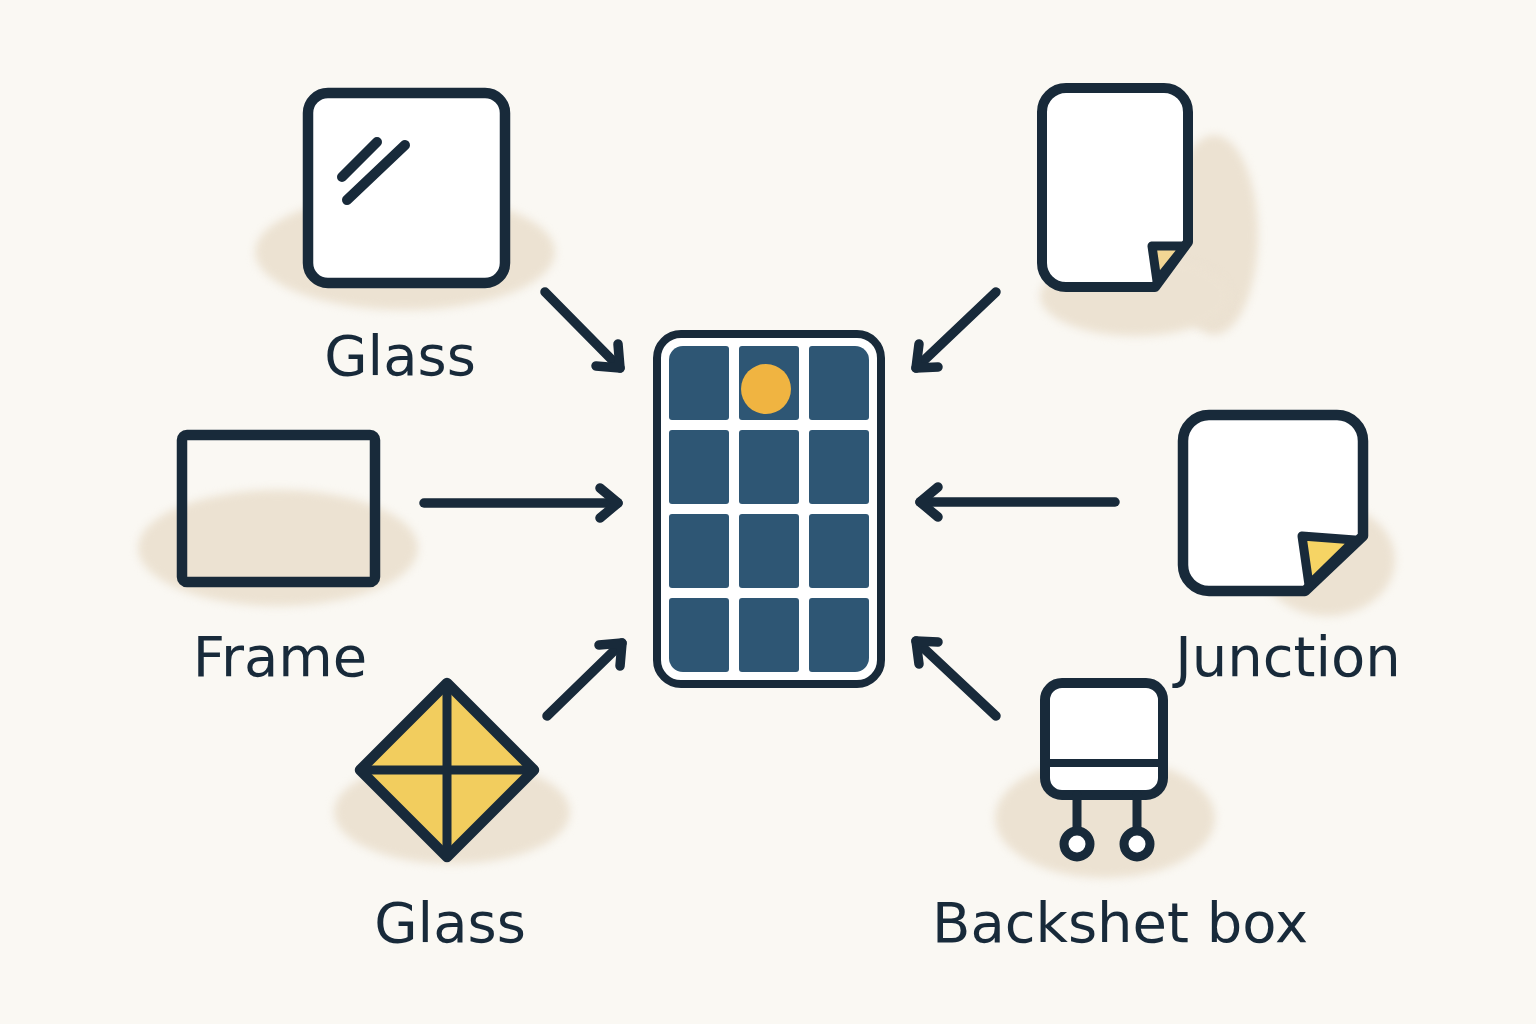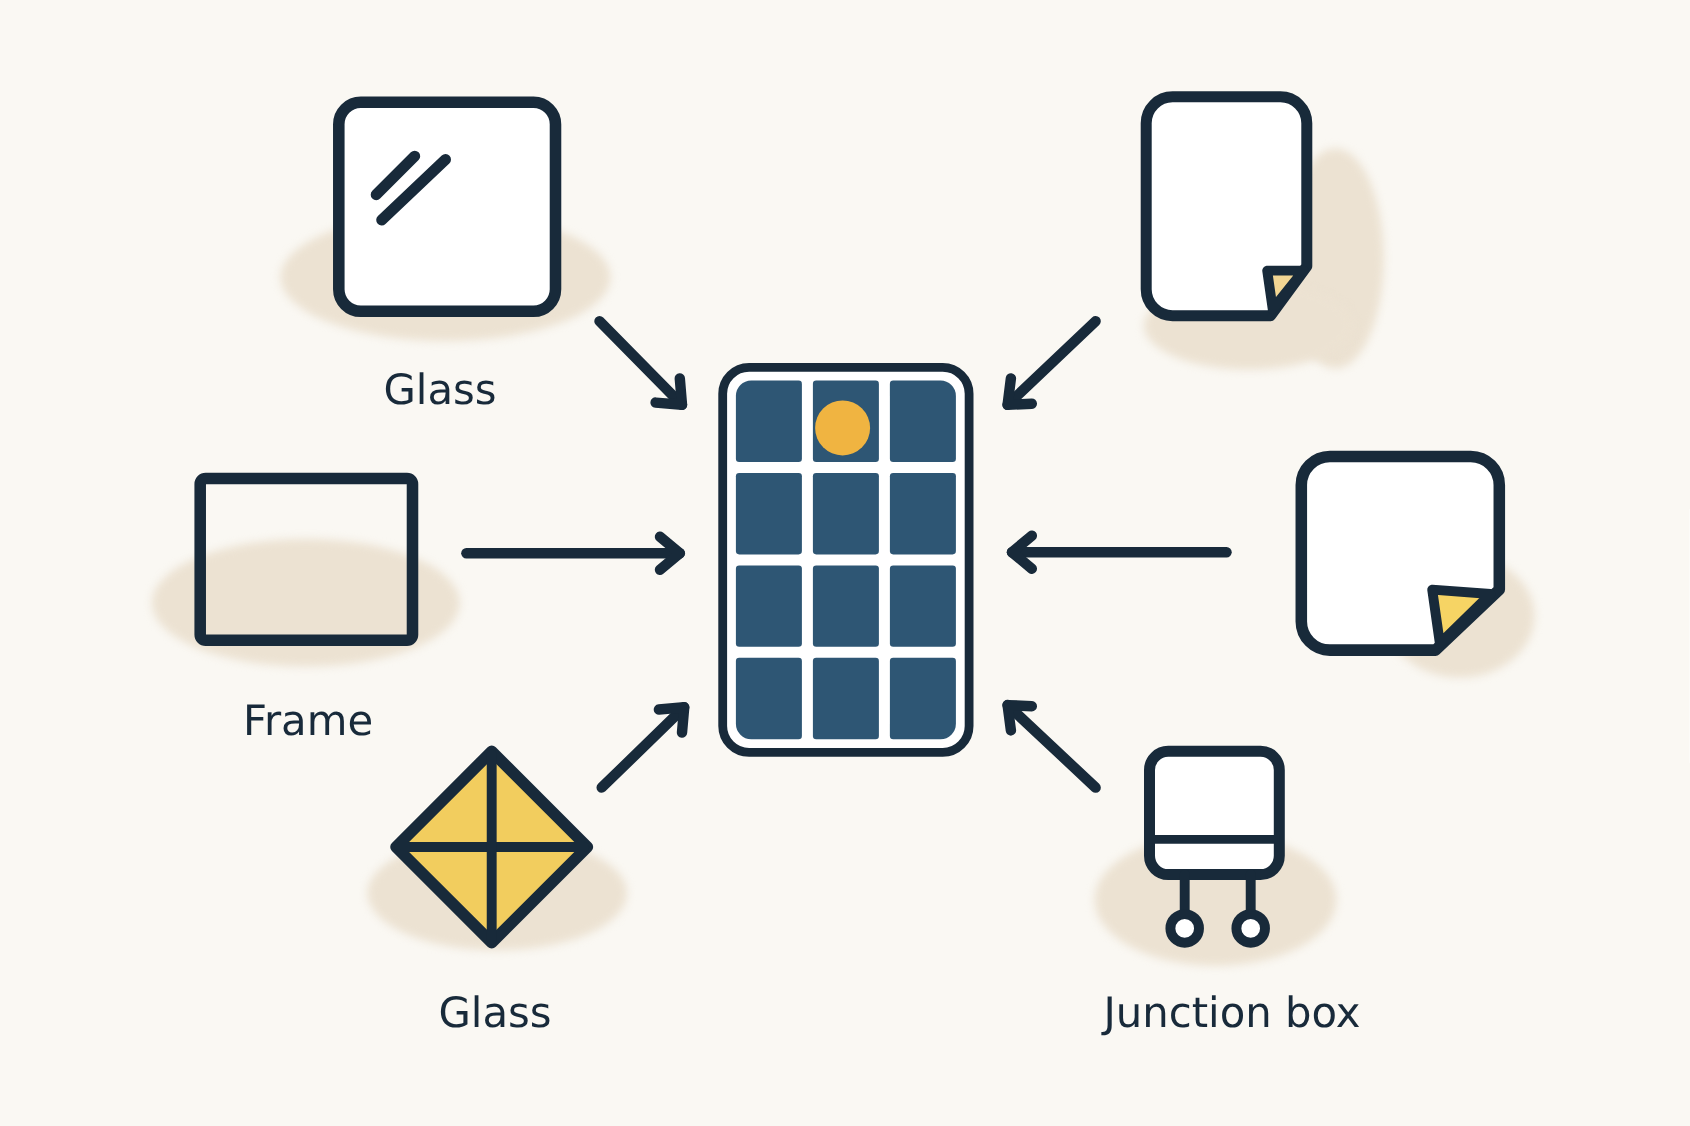--- a/index.html
+++ b/index.html
@@ -34,26 +34,25 @@
     width: 1536px; height: 1024px;
     z-index: 2;
   }
   .ink-stroke { stroke: var(--ink); fill: none; }
   .white-fill { fill: #ffffff; }
   .no-fill { fill: none; }
   .label {
     position: absolute;
     transform: translateX(-50%);
     color: var(--ink);
-    font-size: 38px;
+    font-size: 56px;
     line-height: 1.2;
     white-space: nowrap;
     z-index: 4;
     letter-spacing: 0px;
-    margin-top: 10px;
   }
   
   .panel {
     position: absolute;
     left: 653px; top: 330px;
     width: 232px; height: 358px;
     box-sizing: border-box;
     background: #ffffff;
     border: 8px solid var(--ink);
     border-radius: 28px;
@@ -170,15 +169,16 @@
       <div class="cell"></div>
       <div class="cell"></div>
       <div class="cell"></div>
     </div>
     <div class="sun-dot"></div>
   </div>
 
   <div class="label" style="left:400px;  top:322px;">Glass</div>
   <div class="label" style="left:280px;  top:623px;">Frame</div>
   <div class="label" style="left:450px;  top:889px;">Glass</div>
-  <div class="label" style="left:1120px; top:889px;">Junction box</div>
+  <div class="label" style="left:1288px; top:623px;">Junction</div>
+  <div class="label" style="left:1120px; top:889px;">Backshet box</div>
 
 </div>
 
 </body></html>

